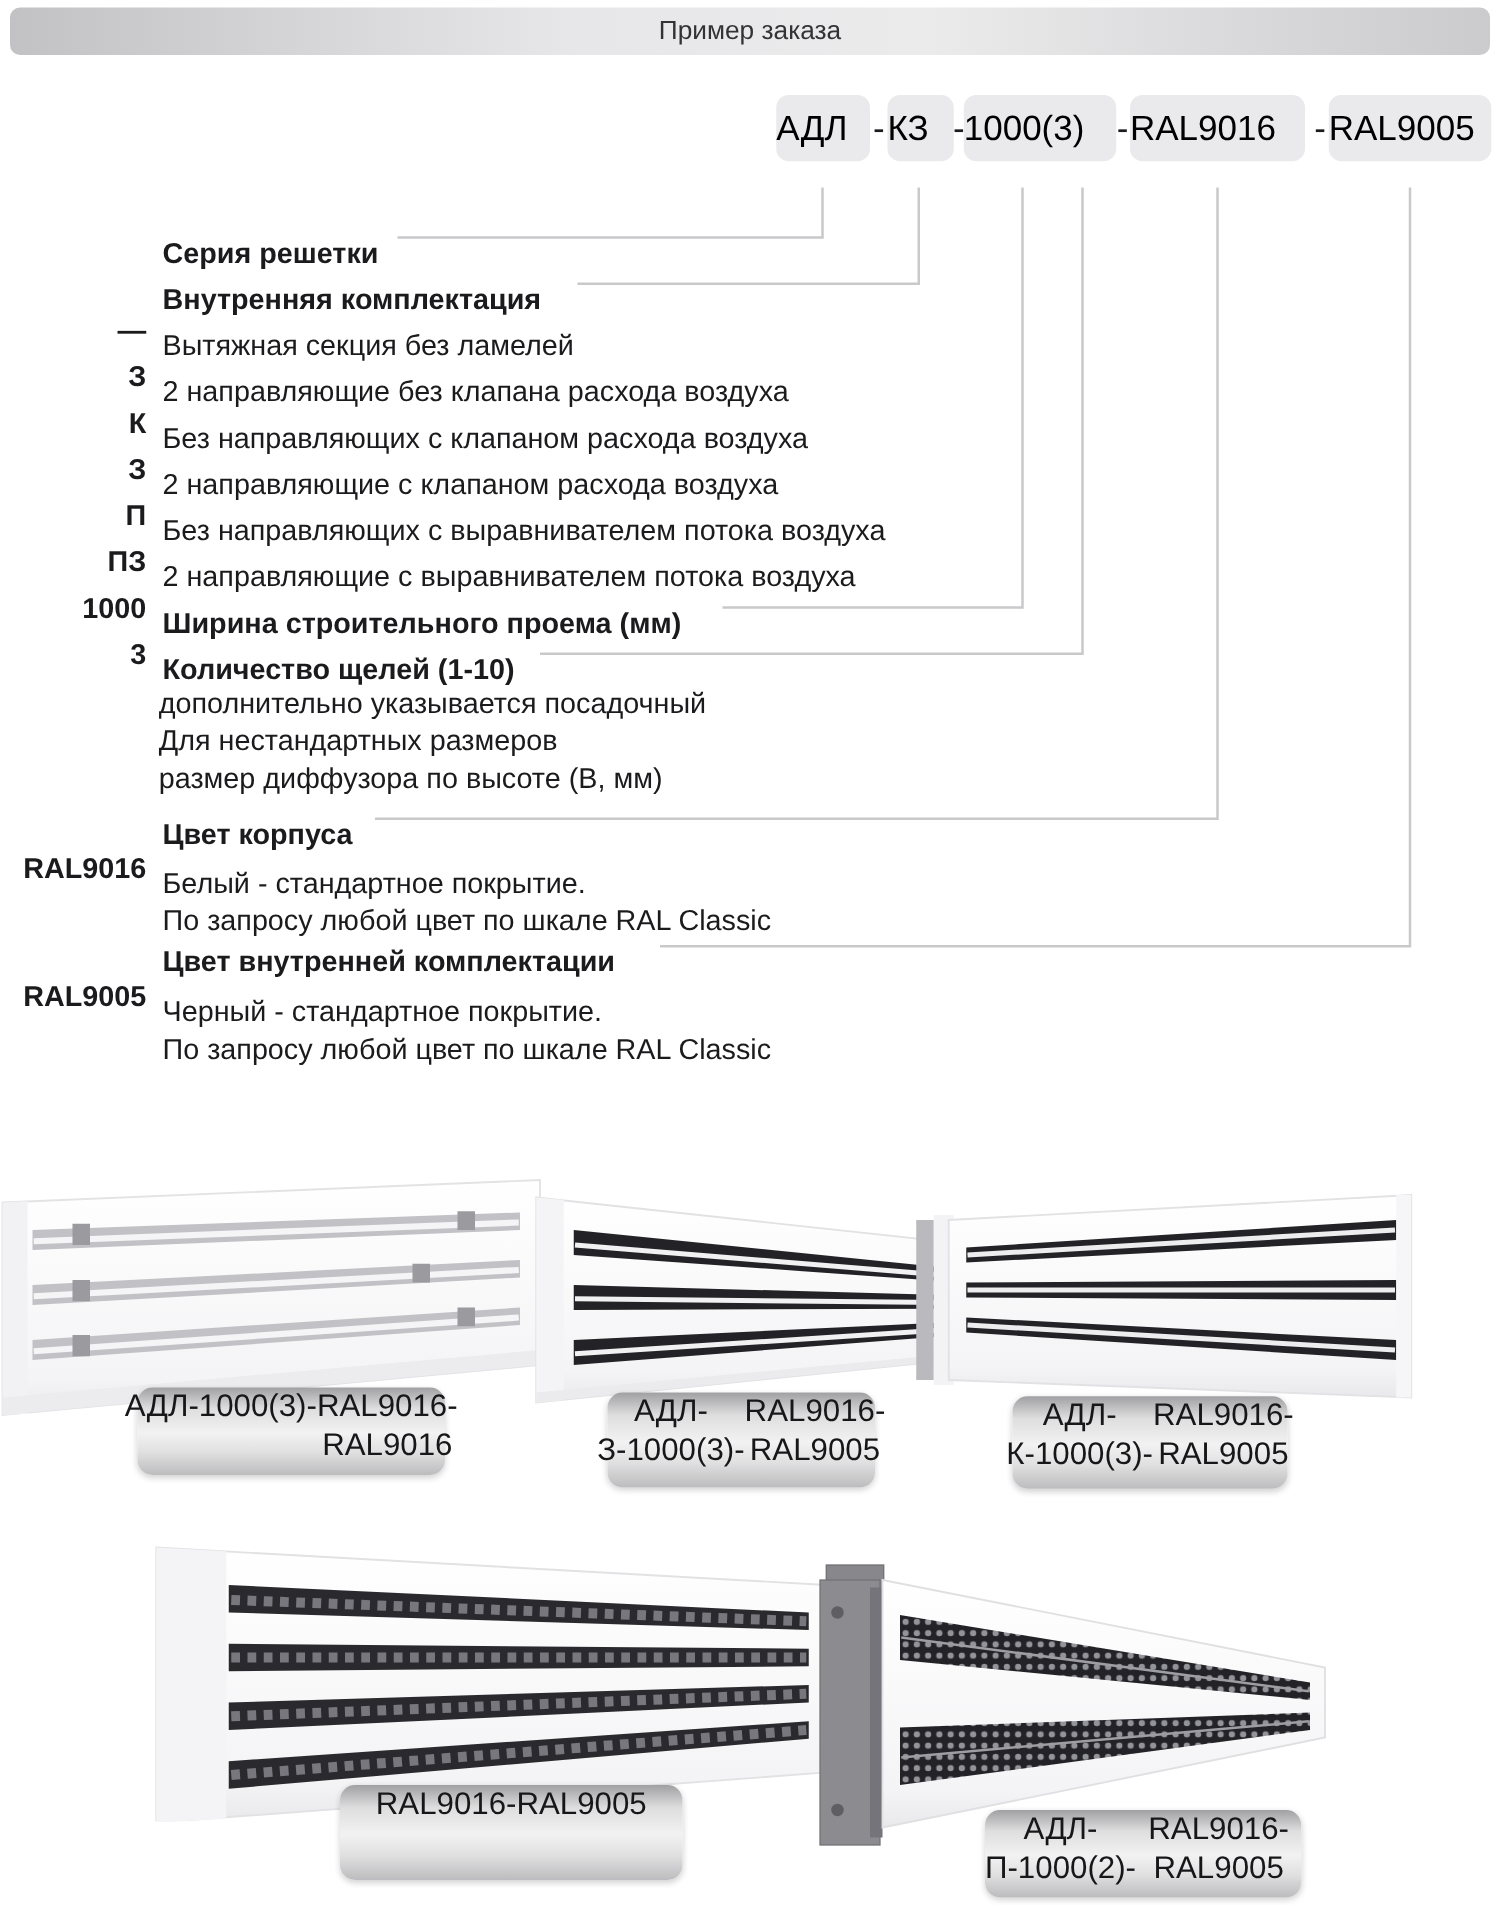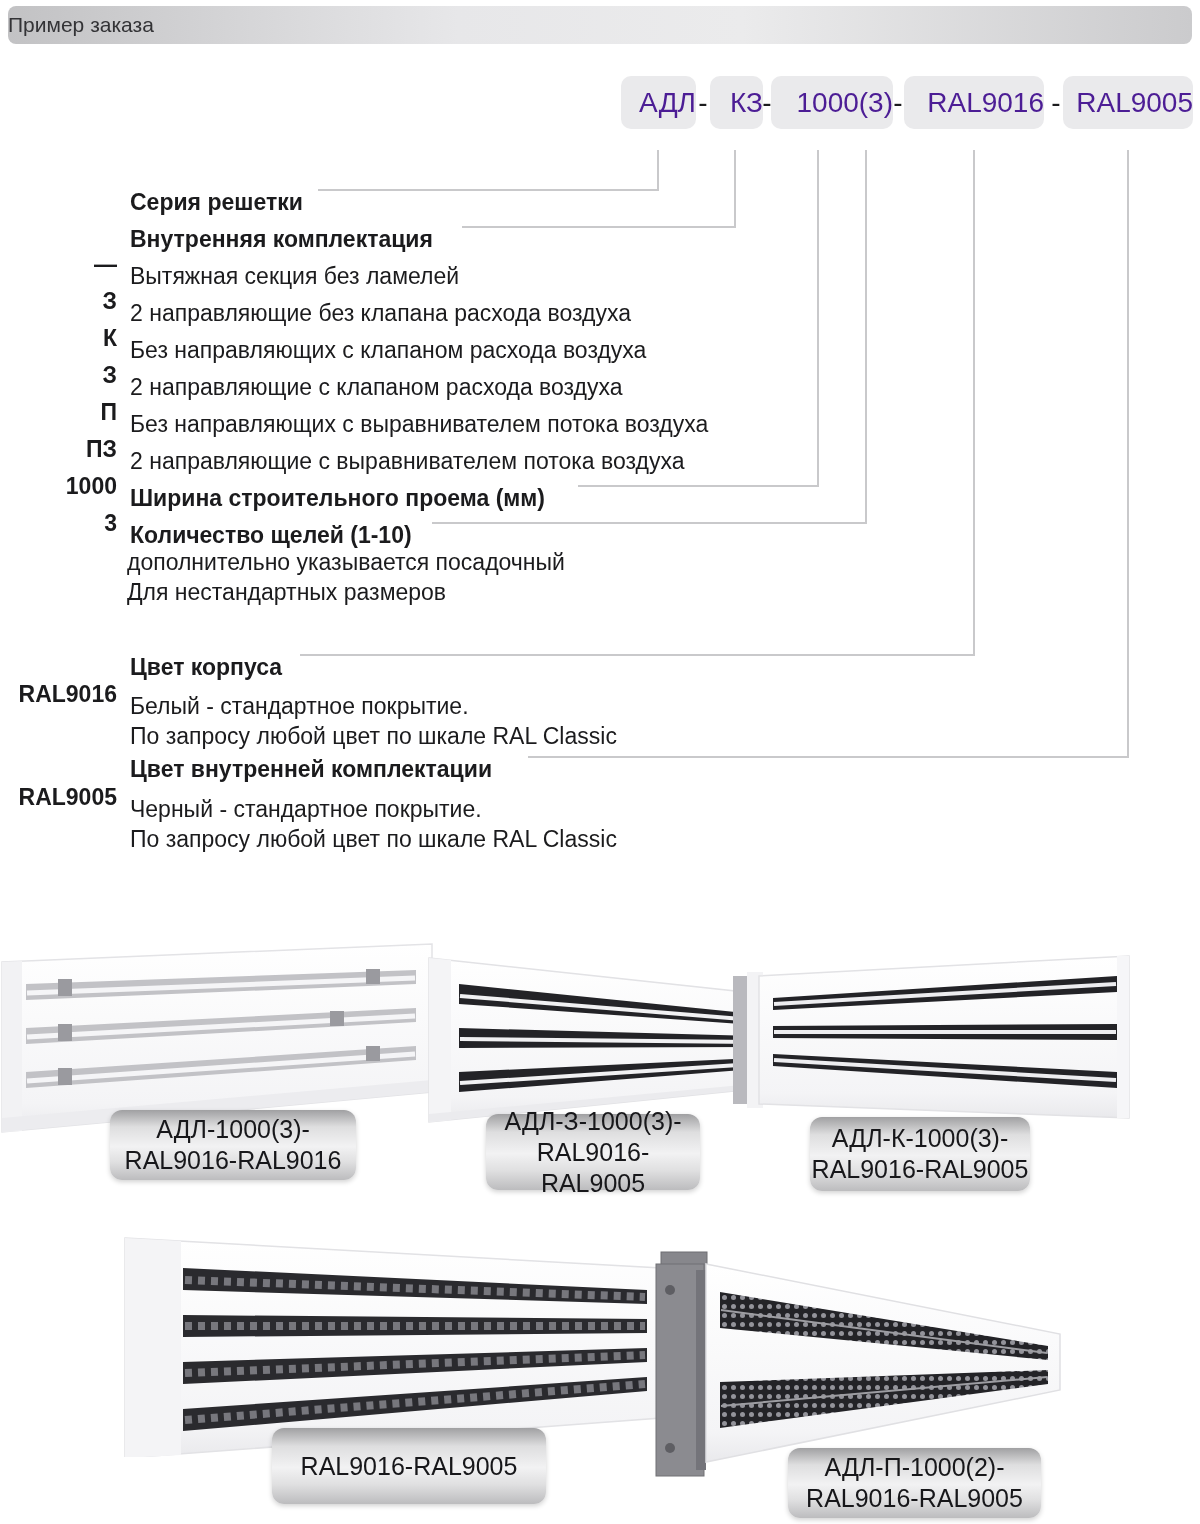--- a/index.html
+++ b/index.html
@@ -4,39 +4,39 @@
 <style>
   html,body{margin:0;padding:0;background:#ffffff;}
   #page{
     position:relative;width:1200px;height:1524px;overflow:hidden;background:#ffffff;
     font-family:"Liberation Sans", sans-serif;color:#1b1b1d;
   }
   .abs{position:absolute;}
   .header-bar{
     left:8px;top:6px;width:1184px;height:38px;border-radius:8px;
     background:linear-gradient(90deg,#c2c2c4 0%,#e7e7e9 38%,#ebebec 62%,#cbcbcd 100%);
-    line-height:38px;font-size:21px;color:#333336;
+    text-align:center;line-height:38px;font-size:21px;color:#333336;
   }
   .code-box{
     top:76px;height:53px;line-height:53px;border-radius:10px;background:#eaeaec;
-    text-align:right;font-size:28px;color:#4c1d95;
+    text-align:left;font-size:28px;color:#000000;
   }
   .code-dash{
     top:76px;height:53px;line-height:53px;width:14px;text-align:center;font-size:28px;color:#1b1b1d;
   }
   .lrow{position:absolute;left:0;height:28px;line-height:28px;font-size:23px;white-space:nowrap;}
   .lrow.tall{height:62px;line-height:30px;}
   .lcode{position:absolute;left:0;top:0;width:117px;text-align:right;font-weight:700;}
   .ltext{position:absolute;left:130px;top:0;margin-top:12px;}
   .bold{font-weight:700;}
   .note{left:127px;top:547px;font-size:23px;line-height:30px;white-space:nowrap;}
   .plabel{
     border-radius:12px;text-align:center;font-size:25px;line-height:31px;color:#17171a;
     background:linear-gradient(180deg,#a0a0a2 0%,#dededf 24%,#f2f2f3 52%,#e0e0e1 74%,#bcbcbe 100%);
-    display:flex;flex-direction:column;justify-content:center;
+    display:flex;flex-direction:row;justify-content:center;
     box-shadow:0 2px 5px rgba(0,0,0,0.18);
   }
 </style>
 </head>
 <body>
 
 <div id="page">
 
   <div class="header-bar abs">
     <span>Пример заказа</span>
@@ -100,20 +100,21 @@
     <div class="ltext bold">Ширина строительного проема (мм)</div>
   </div>
   <div class="lrow" style="top:509px">
     <div class="lcode">3</div>
     <div class="ltext bold">Количество щелей (1-10)</div>
   </div>
 
   <div class="abs note">
     <div>дополнительно указывается посадочный</div>
     <div>Для нестандартных размеров</div>
+    <div>размер диффузора по высоте (В, мм)</div>
   </div>
 
   <div class="lrow" style="top:641px">
     <div class="ltext bold">Цвет корпуса</div>
   </div>
   <div class="lrow tall" style="top:679px">
     <div class="lcode">RAL9016</div>
     <div class="ltext">
       <div>Белый - стандартное покрытие.</div>
       <div>По запросу любой цвет по шкале RAL Classic</div>

